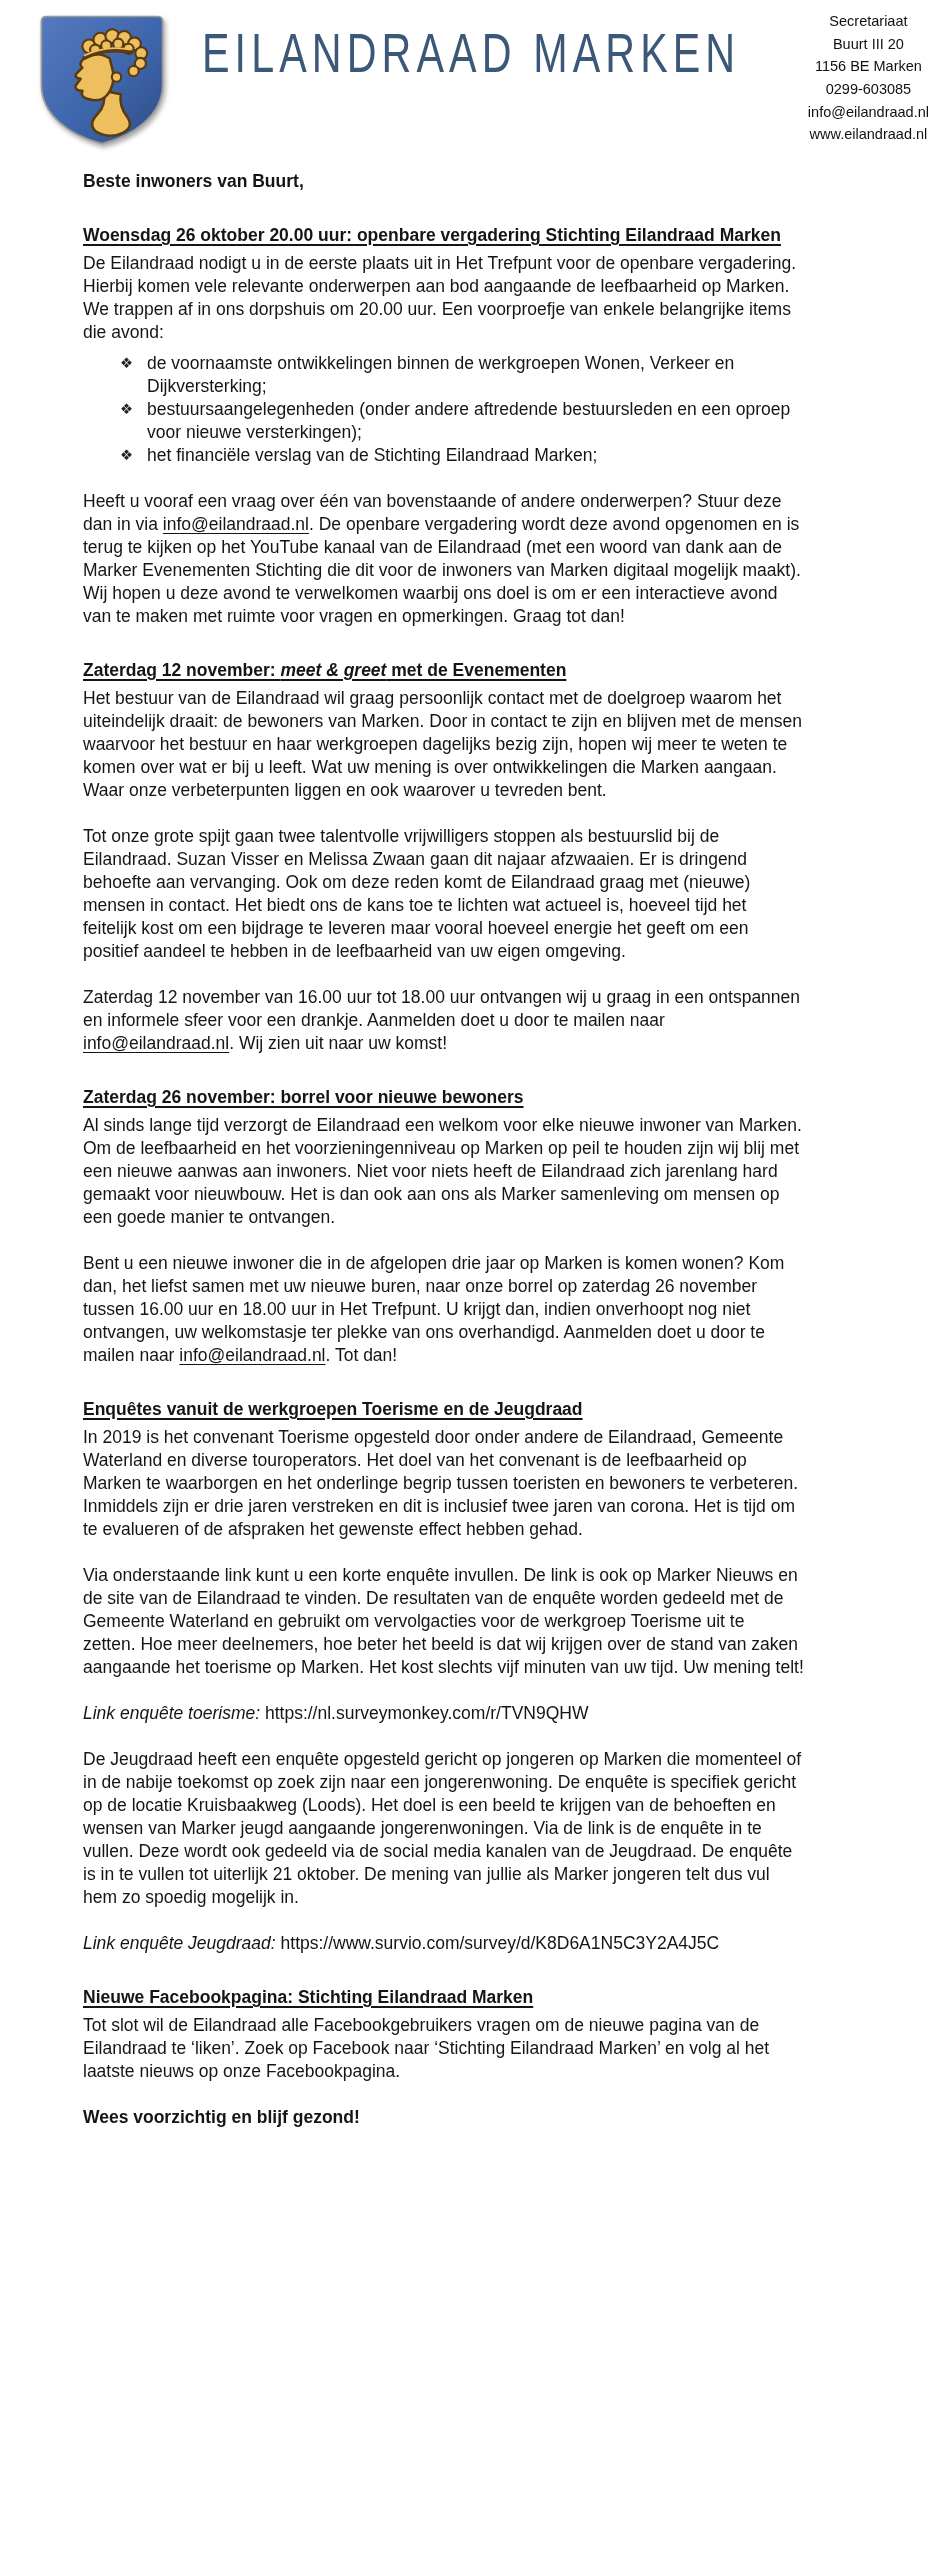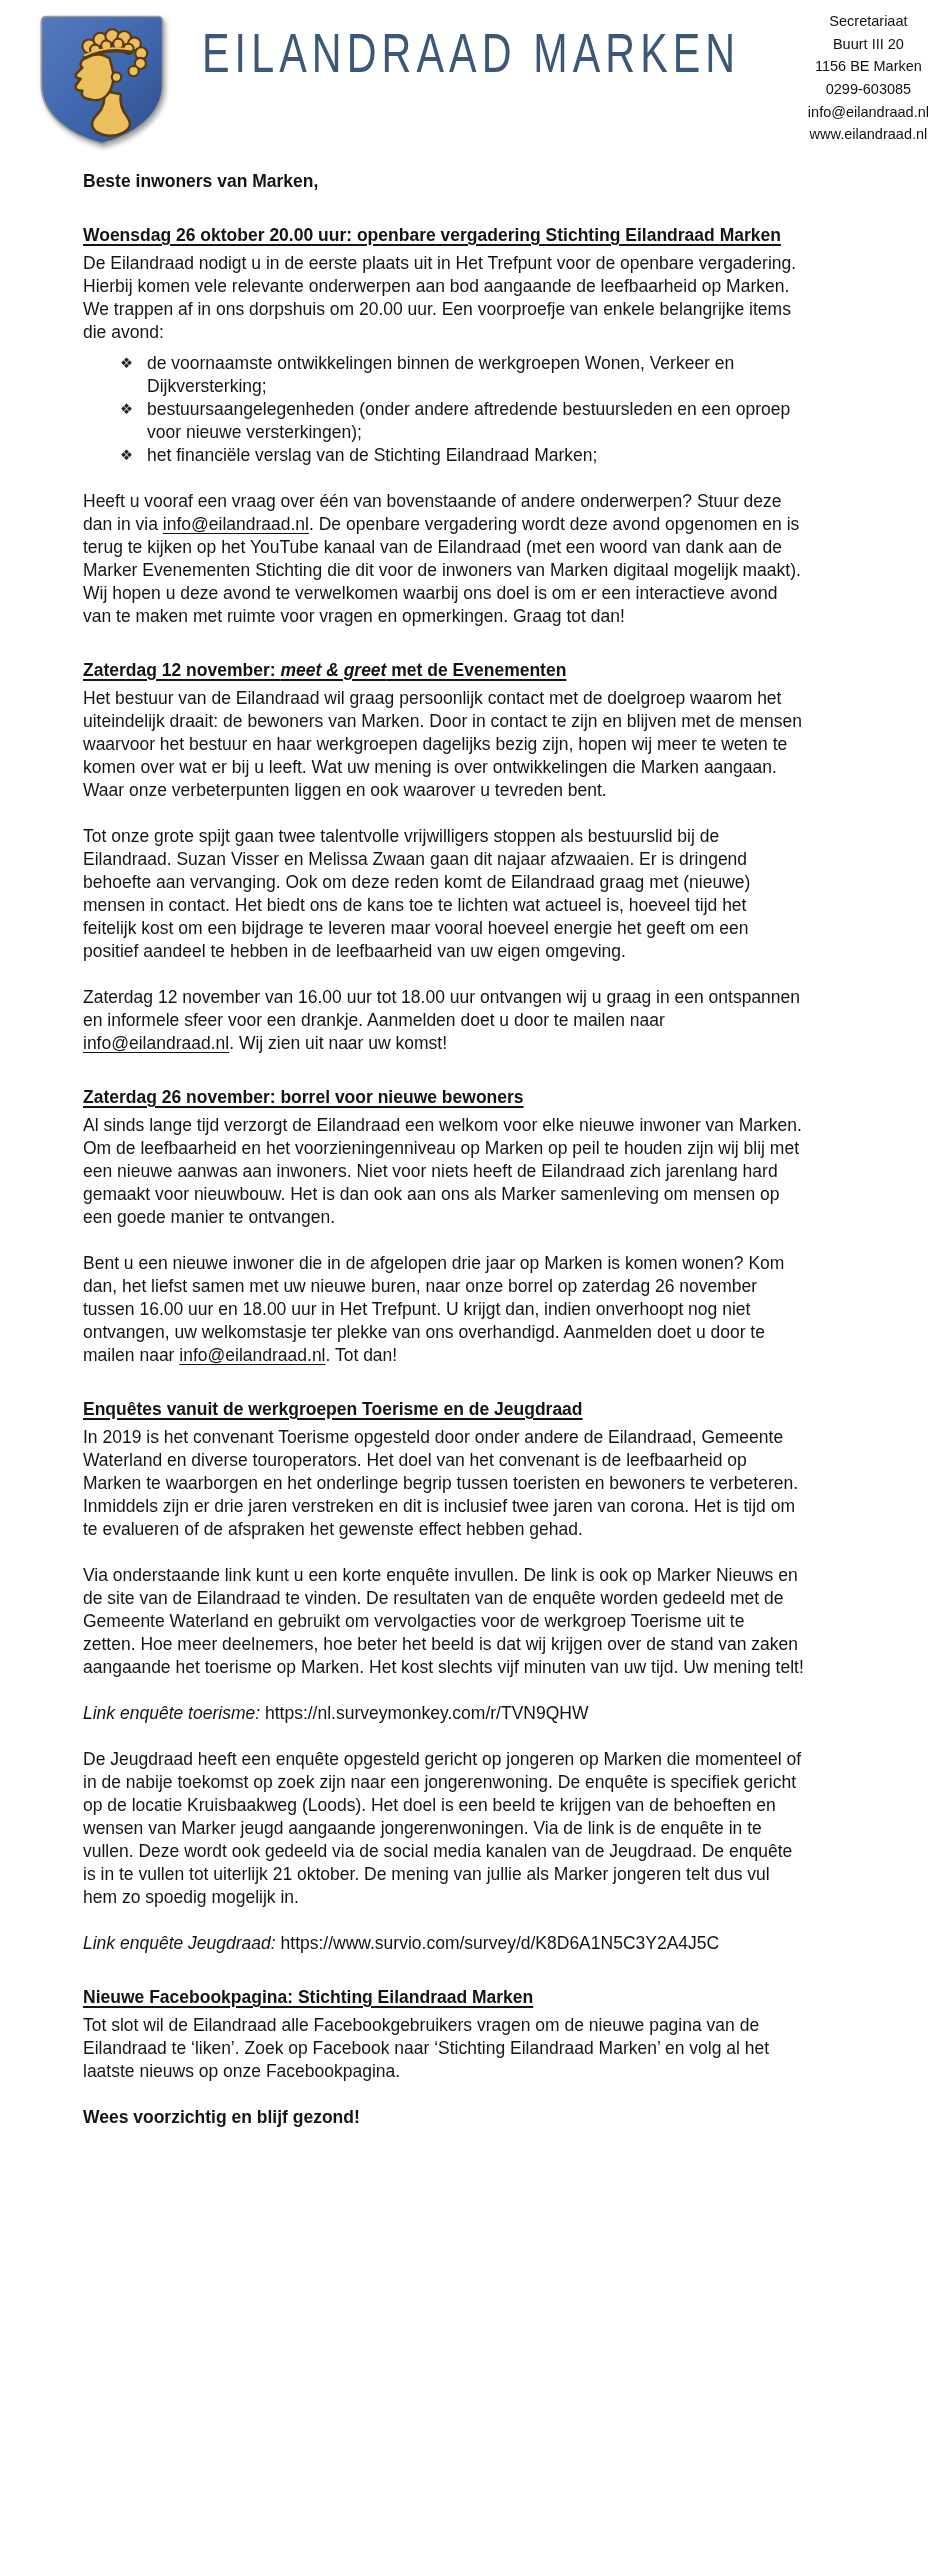--- a/index.html
+++ b/index.html
@@ -91,21 +91,21 @@
         <div>Buurt III 20</div>
         <div>1156 BE Marken</div>
         <div>0299-603085</div>
         <div>info@eilandraad.nl</div>
         <div>www.eilandraad.nl</div>
       </div>
   </div>
 
   <div class="content">
     <div id="doc-body">
-        <div class="para"><span class="b">Beste inwoners van Marken,</span></div>
+        <div class="para"><span class="b">Beste inwoners van Buurt,</span></div>
         <div class="h"><span class="u"><span>Woensdag 26 oktober 20.00 uur: openbare vergadering Stichting Eilandraad Marken</span></span></div>
         <div class="para tight"><span>De Eilandraad nodigt u in de eerste plaats uit in Het Trefpunt voor de openbare vergadering.
 Hierbij komen vele relevante onderwerpen aan bod aangaande de leefbaarheid op Marken.
 We trappen af in ons dorpshuis om 20.00 uur. Een voorproefje van enkele belangrijke items
 die avond:</span></div>
         <ul class="bullets">
           <li><span class="bullet-glyph">❖</span><span>de voornaamste ontwikkelingen binnen de werkgroepen Wonen, Verkeer en
 Dijkversterking;</span></li>
           <li><span class="bullet-glyph">❖</span><span>bestuursaangelegenheden (onder andere aftredende bestuursleden en een oproep
 voor nieuwe versterkingen);</span></li>

